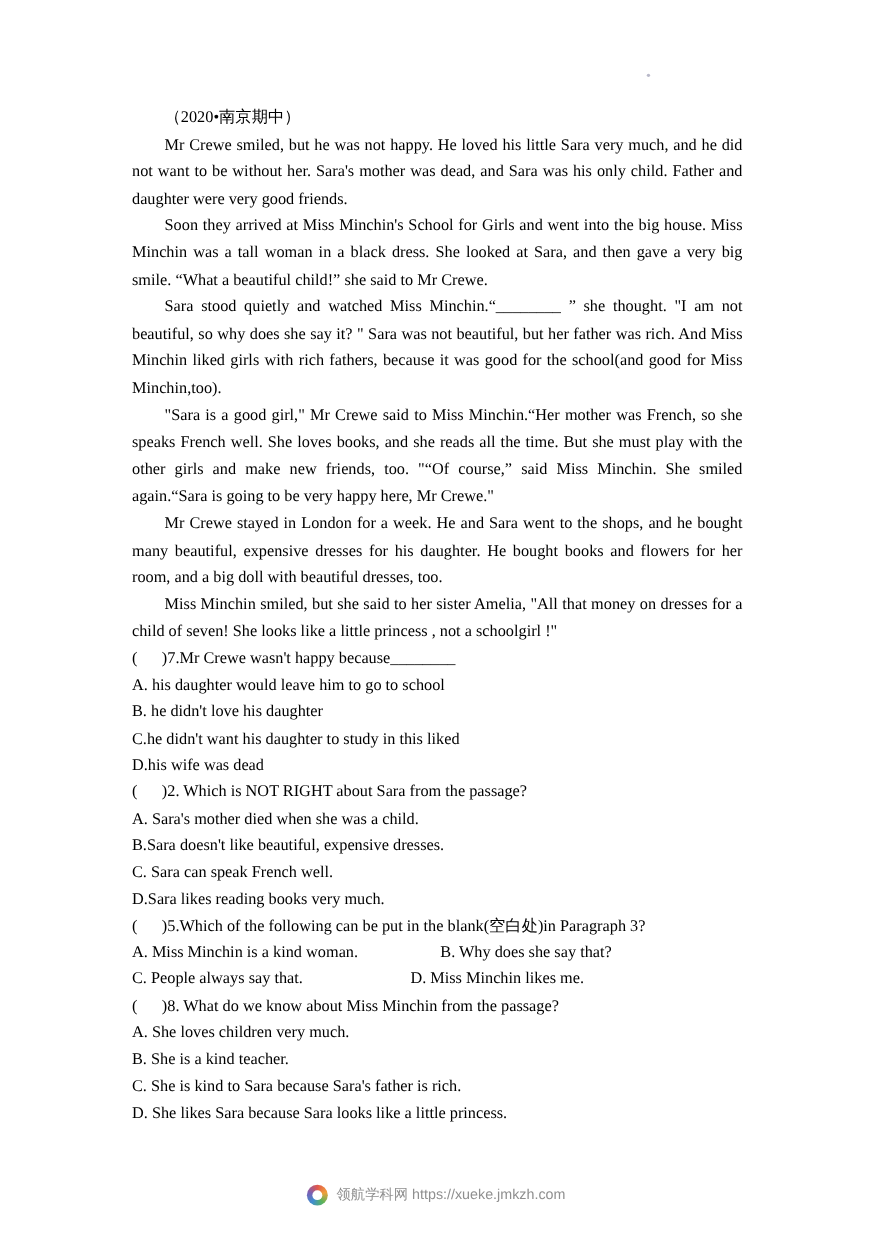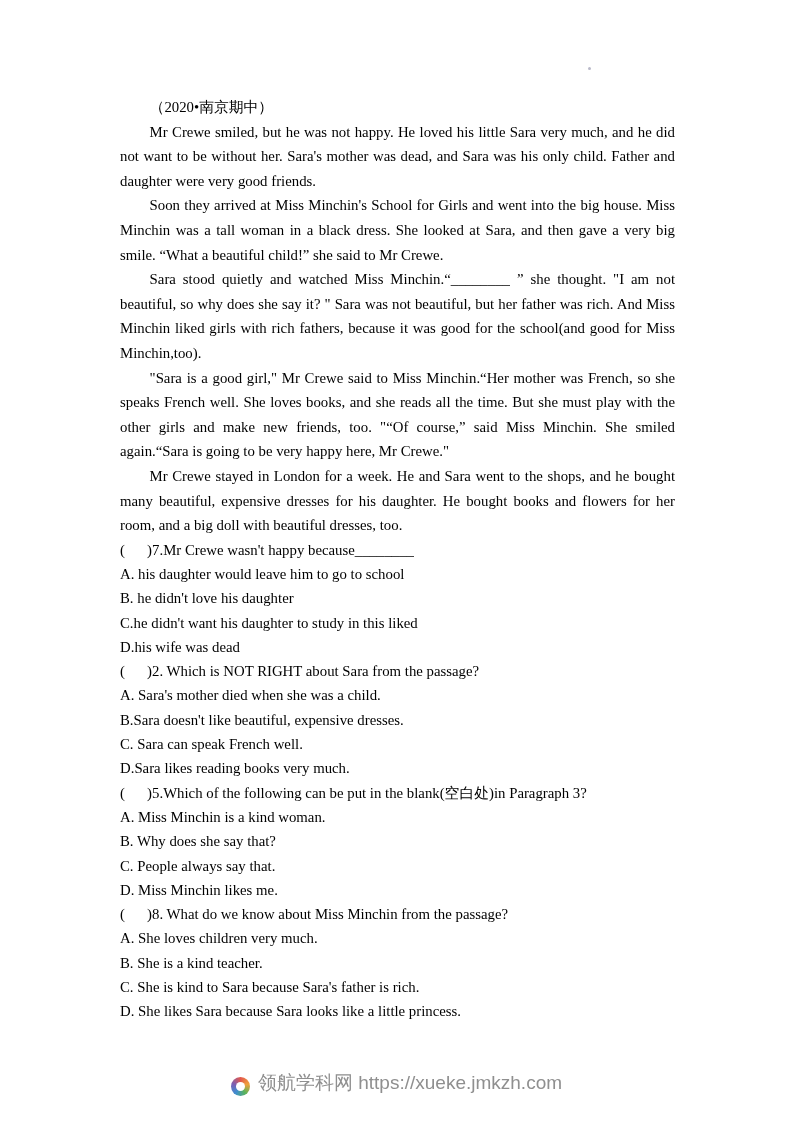--- a/index.html
+++ b/index.html
@@ -31,21 +31,20 @@
   .line {
     margin: 0;
     font-size: 14.8px;
     line-height: 24.3px;
     text-align: left;
     white-space: pre-wrap;
   }
   .qa-row {
     display: flex;
     margin: 0;
-    flex-direction: column;
   }
   .qa-row .cell {
     margin: 0;
   }
   .qa-row .w1 { flex: 0 0 50.5%; }
   .qa-row .w2 { flex: 0 0 45.6%; }
   .stray-dot {
     position: absolute;
     top: 67px;
     left: 588px;
@@ -53,25 +52,25 @@
     height: 3px;
     border-radius: 50%;
     background: #b9b9c9;
   }
   .footer {
     position: absolute;
     left: 0;
     right: 0;
     bottom: 26px;
     display: flex;
-    align-items: flex-end;
+    align-items: flex-start;
     justify-content: center;
     gap: 8px;
     font-family: "Liberation Sans", sans-serif;
-    font-size: 19px;
+    font-size: 13px;
     color: #8f8f8f;
   }
   .footer-logo {
     display: inline-block;
     width: 19px;
     height: 19px;
     border-radius: 50%;
     background: conic-gradient(#e2574c, #f0a03a, #59b45a, #3f8ed0, #7a5fb5, #e2574c);
     position: relative;
   }
@@ -94,20 +93,21 @@
 
   <div class="content">
 
     <p class="para">（2020•南京期中）</p>
 
     <p class="para">Mr Crewe smiled, but he was not happy. He loved his little Sara very much, and he did not want to be without her. Sara's mother was dead, and Sara was his only child. Father and daughter were very good friends.</p>
     <p class="para">Soon they arrived at Miss Minchin's School for Girls and went into the big house. Miss Minchin was a tall woman in a black dress. She looked at Sara, and then gave a very big smile. “What a beautiful child!” she said to Mr Crewe.</p>
     <p class="para">Sara stood quietly and watched Miss Minchin.“________ ” she thought. "I am not beautiful, so why does she say it? " Sara was not beautiful, but her father was rich. And Miss Minchin liked girls with rich fathers, because it was good for the school(and good for Miss Minchin,too).</p>
     <p class="para">"Sara is a good girl," Mr Crewe said to Miss Minchin.“Her mother was French, so she speaks French well. She loves books, and she reads all the time. But she must play with the other girls and make new friends, too. "“Of course,” said Miss Minchin. She smiled again.“Sara is going to be very happy here, Mr Crewe."</p>
     <p class="para">Mr Crewe stayed in London for a week. He and Sara went to the shops, and he bought many beautiful, expensive dresses for his daughter. He bought books and flowers for her room, and a big doll with beautiful dresses, too.</p>
+    <p class="para">Miss Minchin smiled, but she said to her sister Amelia, "All that money on dresses for a child of seven! She looks like a little princess , not a schoolgirl !"</p>
 
 
     <div>
       <p class="line">(      )7.Mr Crewe wasn't happy because________</p>
       <p class="line">A. his daughter would leave him to go to school</p>
       <p class="line">B. he didn't love his daughter</p>
       <p class="line">C.he didn't want his daughter to study in this liked</p>
       <p class="line">D.his wife was dead</p>
     </div>
 

